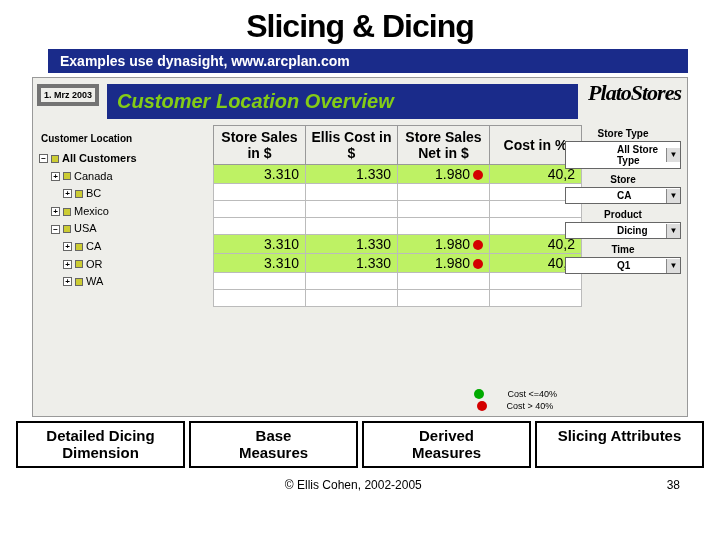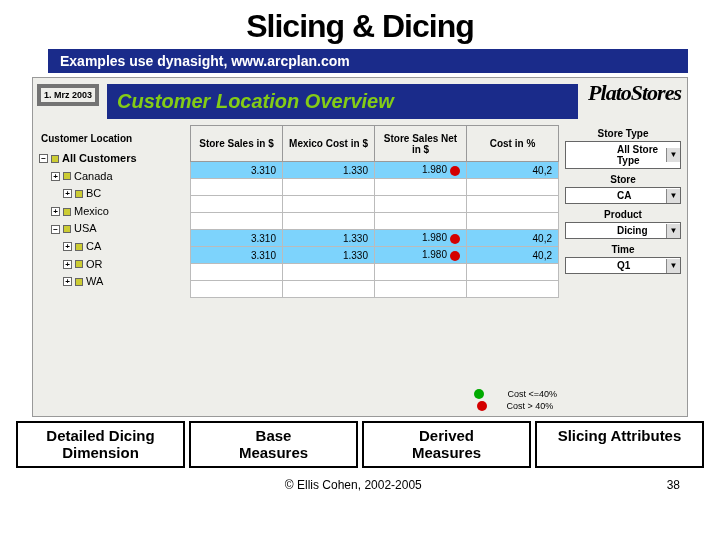--- a/index.html
+++ b/index.html
@@ -16,23 +16,23 @@
   .pane-label { font-size: 10px; font-weight: bold; padding: 8px 2px 6px; }
   .tree { font-size: 11px; line-height: 1.6; }
   .tree .nopad { padding-left: 0; }
   .tree .p1 { padding-left: 12px; }
   .tree .p2 { padding-left: 24px; }
   .tree-row { display: flex; align-items: center; gap: 3px; }
   .pm { display: inline-block; width: 9px; height: 9px; border: 1px solid #666; font-size: 8px; line-height: 7px; text-align: center; background: #fff; font-weight: bold; }
   .sq { display: inline-block; width: 8px; height: 8px; background: #cccc33; border: 1px solid #666; }
   .all-cust { font-weight: bold; }
   .mid-col { flex: 1; }
-  .grid { border-collapse: collapse; width: 100%; font-size: 10px; }
+  .grid { border-collapse: collapse; width: 100%; font-size: 14px; margin-left: 23px; }
   .grid th { border: 1px solid #999; padding: 3px 4px; font-weight: bold; background: #eeeeea; text-align: center; vertical-align: middle; height: 36px; width: 58px; }
-  .grid td { border: 1px solid #bbb; padding: 1px 6px; text-align: right; height: 17px; background: #7dd3fc; }
+  .grid td { border: 1px solid #bbb; padding: 1px 6px; text-align: right; height: 17px; background: #bef264; }
   .grid td.blank { background: #fff; }
   .dot-red { display: inline-block; width: 10px; height: 10px; background: #d40000; border-radius: 50%; vertical-align: middle; margin-left: 3px; }
   .dot-green { display: inline-block; width: 10px; height: 10px; background: #0a0; border-radius: 50%; vertical-align: middle; margin-right: 4px; }
   .right-col { width: 116px; font-size: 10px; }
   .filter-label { font-weight: bold; text-align: center; padding: 3px 0 2px; }
   .dropdown { display: flex; border: 1px solid #666; background: #fff; font-size: 10px; margin-bottom: 2px; align-items: center; }
   .dropdown span { flex: 1; padding: 2px 4px; font-weight: bold; margin-left: 47px; }
   .dropdown .arrow { background: #ddd; border-left: 1px solid #888; width: 14px; text-align: center; font-size: 8px; line-height: 14px; }
   .legend { position: absolute; bottom: 4px; right: 130px; font-size: 9px; }
   .legend-row { display: flex; align-items: center; gap: 19px; padding: 1px 0; }
@@ -96,21 +96,21 @@
             <span class="sq"></span>
             <span>WA</span>
           </div>
         </div>
     </div>
     <div class="mid-col">
       <table class="grid">
         <thead>
             <tr id="grid-head">
               <th>Store Sales in $</th>
-              <th>Mexico Cost in $</th>
+              <th>Ellis Cost in $</th>
               <th>Store Sales Net in $</th>
               <th>Cost in %</th>
             </tr>
           </thead>
         <tbody id="grid-body">
             <tr>
               <td>3.310</td>
               <td>1.330</td>
               <td>1.980<span class="dot-red"></span></td>
               <td>40,2</td>

